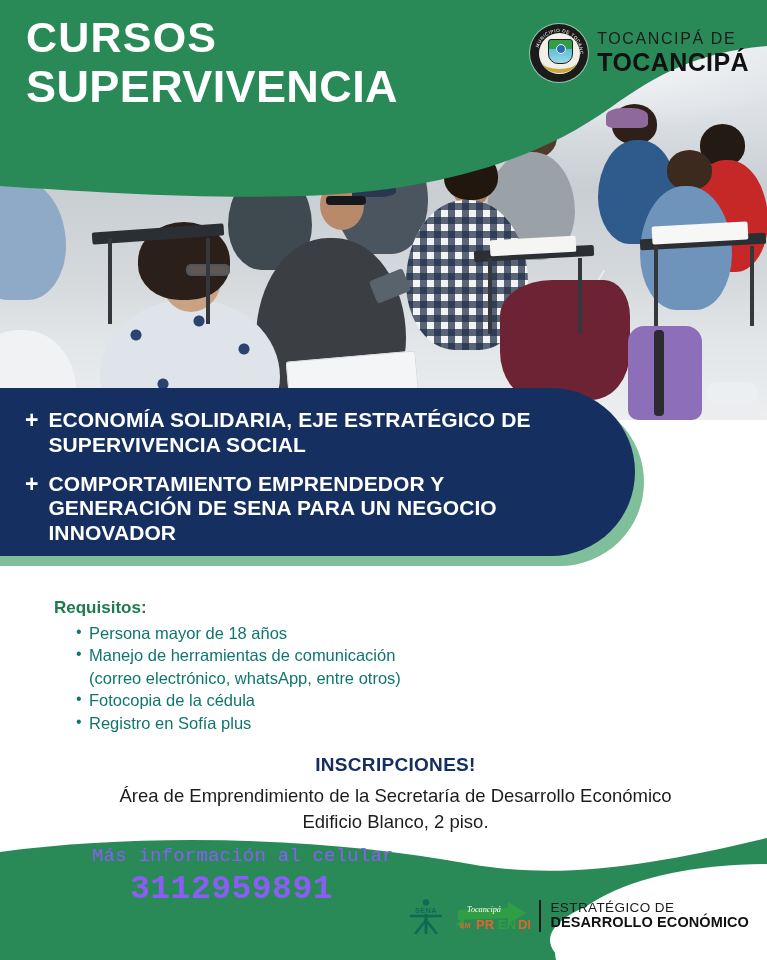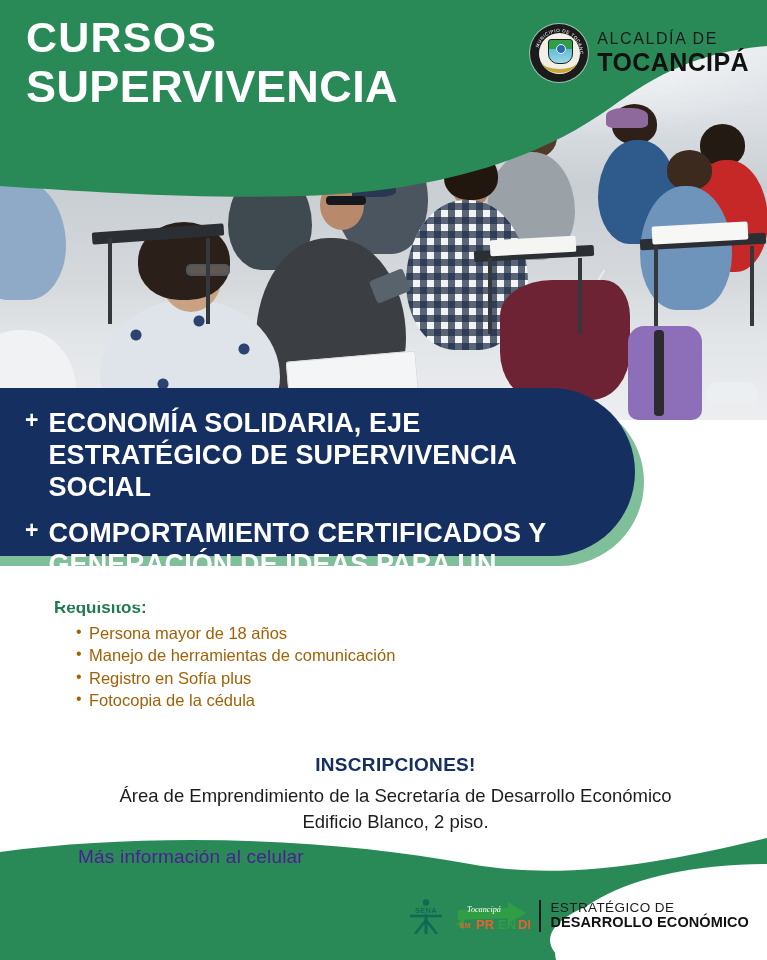--- a/index.html
+++ b/index.html
@@ -176,21 +176,21 @@
     gap: 10px;
     margin-bottom: 14px;
   }
   .b-plus {
     font-size: 23px;
     font-weight: 700;
     line-height: 1.08;
     flex: none;
   }
   .b-text {
-    font-size: 27px;
+    font-size: 21px;
     font-weight: 700;
     line-height: 1.18;
     letter-spacing: 0.1px;
   }
 
   
   .body-area {
     position: absolute;
     left: 12px; top: 556px;
     width: 767px; height: 404px;
@@ -209,21 +209,21 @@
     color: #1f7a4d;
     margin-bottom: 4px;
   }
   .req-list {
     margin: 0;
     padding-left: 22px;
     list-style: none;
   }
   .req-list li {
     font-size: 16.5px;
-    color: #a16207;
+    color: #0f766e;
     line-height: 1.36;
     position: relative;
     padding-left: 13px;
   }
   .req-list li.bullet:before {
     content: "•";
     position: absolute;
     left: 0; top: -1px;
     font-size: 16px;
   }
@@ -255,24 +255,25 @@
     position: absolute;
     left: 0; top: 820px;
     width: 767px; height: 140px;
     z-index: 6;
     overflow: hidden;
   }
   .footer svg { display: block; position: absolute; left: 0; top: 0; }
 
   .foot-info {
     position: absolute;
-    left: 78px; top: 27px;
-    color: #4c1d95;
+    left: 92px; top: 27px;
+    color: #8b5cf6;
     line-height: 1;
     z-index: 3;
+    font-family: Liberation Mono, monospace;
   }
   .foot-label {
     font-size: 19px;
     font-weight: 400;
     letter-spacing: 0.2px;
   }
   .foot-phone {
     font-size: 33px;
     font-weight: 800;
     letter-spacing: 0.5px;
@@ -419,68 +420,70 @@
         <text font-size="4.2" font-family="Liberation Sans, sans-serif" fill="#ffffff" letter-spacing="0.4">
           <textPath href="#arcBot" startOffset="12%">INCLUSIÓN Y PROGRESO</textPath>
         </text>
       </svg>
       <div class="inner">
         <div class="shield"></div>
         <div class="wreath"></div>
       </div>
     </div>
     <div class="alcaldia-text">
-      <div class="alc-1">ALCALDÍA DE</div>
+      <div class="alc-1">TOCANCIPÁ DE</div>
       <div class="alc-2">TOCANCIPÁ</div>
     </div>
   </div>
 
   <div class="banner-shadow"></div>
   <div class="banner">
     <div class="banner-inner">
       <div class="b-item">
         <span class="b-plus">+</span>
         <span class="b-text">ECONOMÍA SOLIDARIA, EJE ESTRATÉGICO DE SUPERVIVENCIA SOCIAL</span>
       </div>
       <div class="b-item">
         <span class="b-plus">+</span>
-        <span class="b-text">COMPORTAMIENTO CERTIFICADOS Y GENERACIÓN DE IDEAS PARA UN NEGOCIO INNOVADOR</span>
+        <span class="b-text">COMPORTAMIENTO EMPRENDEDOR Y GENERACIÓN DE SENA PARA UN NEGOCIO INNOVADOR</span>
       </div>
     </div>
   </div>
 
   <div class="body-area">
 
     <div class="req">
       <div class="req-title">Requisitos:</div>
       <ul class="req-list">
         <li class="bullet">Persona mayor de 18 años</li>
         <li class="bullet">Manejo de herramientas de comunicación</li>
+        <li class="cont">(correo electrónico, whatsApp, entre otros)</li>
+        <li class="bullet">Fotocopia de la cédula</li>
         <li class="bullet">Registro en Sofía plus</li>
-        <li class="bullet">Fotocopia de la cédula</li>
       </ul>
     </div>
 
     <div class="inscrip">
       <div class="ins-title">INSCRIPCIONES!</div>
       <div class="ins-line">Área de Emprendimiento de la Secretaría de Desarrollo Económico</div>
       <div class="ins-line" style="margin-top:2px;">Edificio Blanco, 2 piso.</div>
     </div>
 
   </div>
 
   <div class="footer">
     <svg width="767" height="140" viewBox="0 0 767 140" xmlns="http://www.w3.org/2000/svg">
       <path d="M0,32 C150,12 330,18 470,44 C560,60 650,46 767,18 L767,140 L0,140 Z" fill="#2a8a57"></path>
       <path d="M767,44 C700,44 640,56 600,78 C560,100 552,124 556,140 L767,140 Z" fill="#ffffff"></path>
       <ellipse cx="780" cy="120" rx="230" ry="62" fill="#ffffff"></ellipse>
     </svg>
 
     <div class="foot-info">
       <div class="foot-label">Más información al celular</div>
+      <div class="foot-phone">3112959891</div>
     </div>
 
     <div class="foot-logos">
 
       <div class="sena-logo">
         <svg width="38" height="36" viewBox="0 0 38 36" xmlns="http://www.w3.org/2000/svg">
           <circle cx="19" cy="4.5" r="3.2" fill="#0f6a55"></circle>
           <text x="19" y="14.5" font-size="7.4" font-weight="700" font-family="Liberation Sans, sans-serif" fill="#0f6a55" text-anchor="middle" letter-spacing="0.4">SENA</text>
           <path d="M19 16 L19 36" stroke="#0f6a55" stroke-width="3"></path>
           <path d="M3 18 L35 18" stroke="#0f6a55" stroke-width="2.6"></path>

